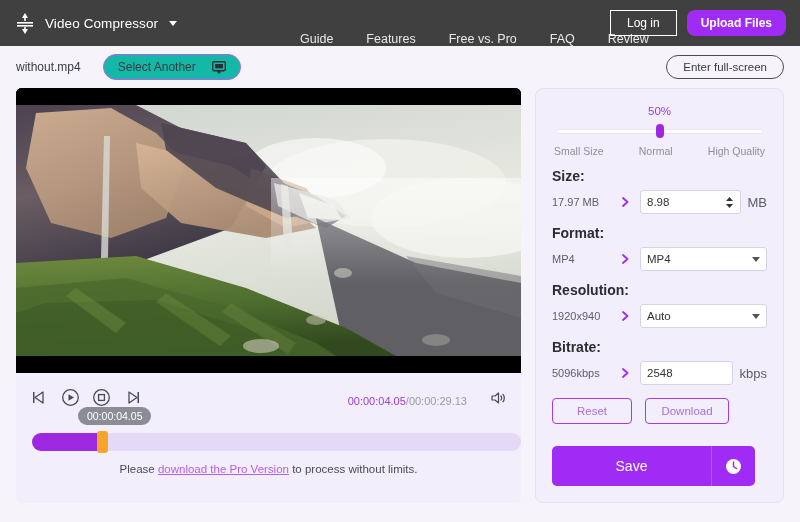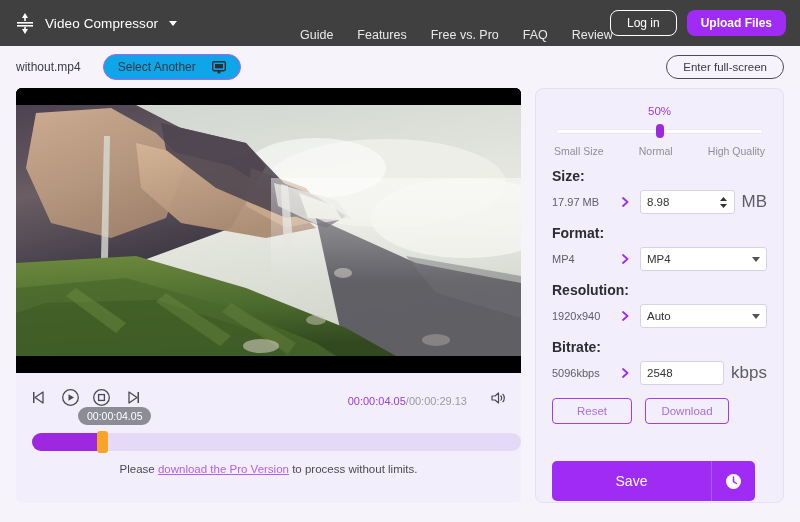--- a/index.html
+++ b/index.html
@@ -23,54 +23,54 @@
   .brand-name {
     color: #ffffff; font-size: 13.5px; letter-spacing: .1px;
   }
   .brand-caret {
     width: 0; height: 0; margin-left: 2px;
     border-left: 4px solid transparent;
     border-right: 4px solid transparent;
     border-top: 5px solid #ffffff;
   }
   .nav-links {
-    display: flex; align-items: center; gap: 24px;
-    position: absolute; left: 300px; top: 12px; height: 46px;
+    display: flex; align-items: flex-end; gap: 33px;
+    position: absolute; left: 300px; top: 0; height: 46px;
   }
   .nav-links a {
     color: #e9e9e9; font-size: 12.5px; text-decoration: none; white-space: nowrap;
   }
   .nav-actions {
     position: absolute; right: 14px; top: 0; height: 46px;
     display: flex; align-items: center; gap: 10px;
   }
   .btn-login {
     color: #ffffff; font-size: 12px;
-    border: 1px solid #ffffff; border-radius: 8px;
+    border: 1px solid #ffffff; border-radius: 0;
     padding: 5px 16px; background: transparent; cursor: pointer;
     font-family: inherit;
   }
   .btn-upload {
     color: #ffffff; font-size: 12px; font-weight: 600;
     background: #a02bf5; border: none; border-radius: 8px;
     padding: 6px 14px; cursor: pointer; font-family: inherit;
   }
 
   
   .subbar {
     height: 42px; width: 800px;
     display: flex; align-items: center;
     padding: 0 16px; position: relative;
   }
   .filename { font-size: 12px; color: #3a3a42; }
   .btn-select-another {
     margin-left: 22px;
     display: inline-flex; align-items: center; gap: 16px;
     border: 1px solid #b45fe8; border-radius: 14px;
-    background: #0ea5e9; color: #3a3a42; font-size: 12px;
+    background: #14b8a6; color: #3a3a42; font-size: 12px;
     padding: 5px 14px; cursor: pointer; font-family: inherit;
   }
   .monitor-icon { width: 14px; height: 13px; display: block; }
   .btn-fullscreen {
     position: absolute; right: 16px;
     border: 1px solid #4b4b55; border-radius: 14px;
     background: transparent; color: #3a3a42; font-size: 11.5px;
     padding: 5px 16px; cursor: pointer; font-family: inherit;
   }
 
@@ -175,40 +175,40 @@
   }
   .arrow-icon { width: 14px; height: 14px; display:block; margin-right: 8px; }
   .ctl-input {
     flex: 1; height: 24px;
     border: 1px solid #d9d2e6; border-radius: 3px;
     background: #ffffff; font-size: 11.5px; color: #333;
     padding: 0 6px; font-family: inherit;
     display: flex; align-items: center; position: relative;
   }
   .ctl-input .val { flex: 1; }
-  .unit { font-size: 17px; color: #5d5d69; margin-left: 7px; }
+  .unit { font-size: 13px; color: #5d5d69; margin-left: 7px; }
   .spinner { width: 9px; height: 13px; display: block; }
   .caret-down {
     width: 0; height: 0;
     border-left: 4px solid transparent;
     border-right: 4px solid transparent;
     border-top: 5px solid #555;
   }
 
   .small-btn-row { display: flex; gap: 13px; margin-top: 13px; }
   .btn-outline {
     border: 1px solid #a43ce8; border-radius: 4px;
     background: transparent; color: #a970d8;
     font-size: 11.5px; padding: 6px 0; width: 80px;
     cursor: pointer; font-family: inherit;
   }
   .btn-outline.wide { width: 84px; }
 
   .save-row {
-    position: absolute; left: 16px; bottom: 1px;
+    position: absolute; left: 16px; bottom: 16px;
     display: flex; width: 203px;
     border-radius: 5px; overflow: hidden;
   }
   .btn-save {
     flex: 1; background: #a02bf5; color: #fff;
     font-size: 14px; border: none; padding: 12px 0;
     cursor: pointer; font-family: inherit;
   }
   .btn-history {
     width: 44px; background: #a02bf5;

